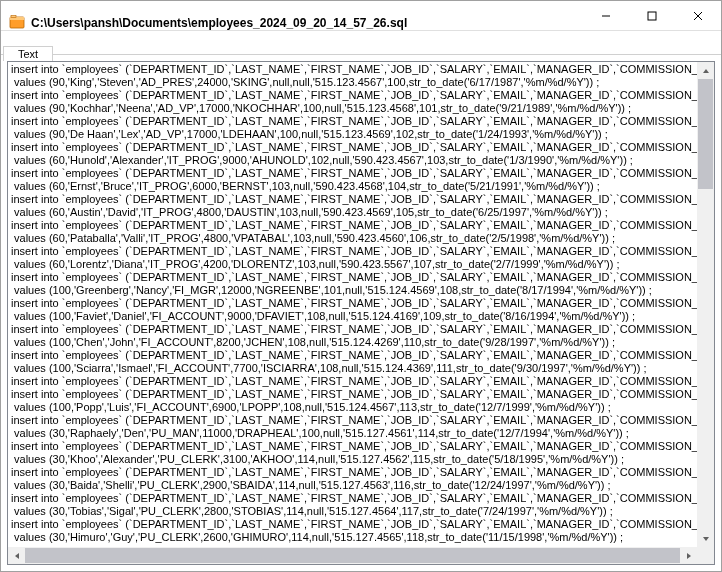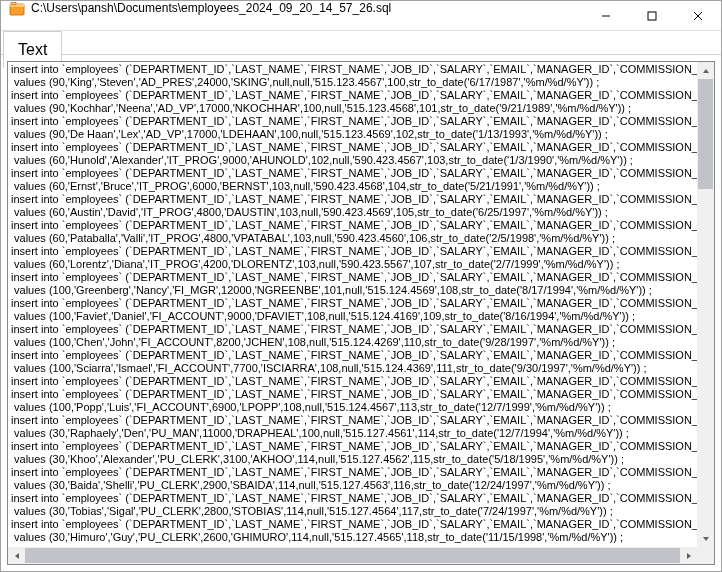--- a/index.html
+++ b/index.html
@@ -1,24 +1,24 @@
 <!DOCTYPE html>
 <html><head>
 <meta charset="utf-8">
 <style>
   * { margin: 0; padding: 0; box-sizing: border-box; }
   body { font-family: "Segoe UI", Tahoma, sans-serif; background: #fff; overflow: hidden; }
   .window { width: 722px; height: 572px; border: 1px solid #a0a0a0; display: flex; flex-direction: column; background: #fff; }
-  .titlebar { height: 30px; background: #fff; display: flex; align-items: flex-start; border-bottom: 1px solid #e0e0e0; }
+  .titlebar { height: 30px; background: #fff; display: flex; align-items: flex-end; border-bottom: 1px solid #e0e0e0; font-weight: bold; }
   .titlebar-icon { width: 16px; height: 16px; margin: 0 6px 0 8px; }
   .titlebar-title { flex: 1; font-size: 12px; color: #000; white-space: nowrap; overflow: hidden; }
   .titlebar-btns { display: flex; height: 100%; }
   .tb-btn { width: 46px; height: 100%; display: flex; align-items: center; justify-content: center; font-size: 10px; cursor: pointer; font-family: "Segoe UI", sans-serif; }
   .tabstrip { height: 24px; display: flex; border-bottom: 1px solid #d0d0d0; padding-left: 2px; align-items: flex-end; }
-  .tab { padding: 9px 14px; font-size: 16px; border: 1px solid #d0d0d0; border-bottom: none; background: #fff; position: relative; top: 14px; cursor: pointer; }
+  .tab { padding: 1px 14px; font-size: 11px; border: 1px solid #d0d0d0; border-bottom: none; background: #fff; position: relative; top: 7px; cursor: pointer; }
   .content-area { flex: 1; position: relative; overflow: hidden; }
   .textpane { position: absolute; top: 6px; left: 6px; right: 6px; bottom: 6px; border: 1px solid #828790; background: #fff; overflow: hidden; }
   .textinner { position: absolute; top: 0; left: 0; right: 17px; bottom: 17px; overflow: hidden; padding: 1px 3px; font-family: Tahoma, "Segoe UI", sans-serif; font-size: 11px; line-height: 13px; color: #000; white-space: nowrap; }
   .vscroll { position: absolute; top: 0; right: 0; width: 17px; bottom: 17px; background: #f0f0f0; }
   .vscroll-thumb { position: absolute; top: 17px; left: 1px; right: 1px; height: 110px; background: #c2c3c9; border-radius: 0; }
   .vscroll-btn { position: absolute; left: 0; right: 0; height: 17px; background: #f0f0f0; display: flex; align-items: center; justify-content: center; font-size: 8px; color: #606060; cursor: pointer; }
   .vscroll-btn.top { top: 0; }
   .vscroll-btn.bot { bottom: 0; }
   .hscroll { position: absolute; left: 0; right: 17px; bottom: 0; height: 17px; background: #f0f0f0; }
   .hscroll-btn { position: absolute; top: 0; bottom: 0; width: 17px; background: #f0f0f0; display: flex; align-items: center; justify-content: center; font-size: 8px; color: #606060; cursor: pointer; }
@@ -66,21 +66,21 @@
   </div>
 
   <div class="content-area">
     <div class="textpane">
       <div class="textinner" id="sql-text">
           <div class="sql-line">insert into `employees` (`DEPARTMENT_ID`,`LAST_NAME`,`FIRST_NAME`,`JOB_ID`,`SALARY`,`EMAIL`,`MANAGER_ID`,`COMMISSION_P</div>
           <div class="sql-line"> values (90,'King','Steven','AD_PRES',24000,'SKING',null,null,'515.123.4567',100,str_to_date('6/17/1987','%m/%d/%Y')) ;</div>
           <div class="sql-line">insert into `employees` (`DEPARTMENT_ID`,`LAST_NAME`,`FIRST_NAME`,`JOB_ID`,`SALARY`,`EMAIL`,`MANAGER_ID`,`COMMISSION_P</div>
           <div class="sql-line"> values (90,'Kochhar','Neena','AD_VP',17000,'NKOCHHAR',100,null,'515.123.4568',101,str_to_date('9/21/1989','%m/%d/%Y')) ;</div>
           <div class="sql-line">insert into `employees` (`DEPARTMENT_ID`,`LAST_NAME`,`FIRST_NAME`,`JOB_ID`,`SALARY`,`EMAIL`,`MANAGER_ID`,`COMMISSION_P</div>
-          <div class="sql-line"> values (90,'De Haan','Lex','AD_VP',17000,'LDEHAAN',100,null,'515.123.4569',102,str_to_date('1/13/1993','%m/%d/%Y')) ;</div>
+          <div class="sql-line"> values (90,'De Haan','Lex','AD_VP',17000,'LDEHAAN',100,null,'515.123.4569',102,str_to_date('1/24/1993','%m/%d/%Y')) ;</div>
           <div class="sql-line">insert into `employees` (`DEPARTMENT_ID`,`LAST_NAME`,`FIRST_NAME`,`JOB_ID`,`SALARY`,`EMAIL`,`MANAGER_ID`,`COMMISSION_P</div>
           <div class="sql-line"> values (60,'Hunold','Alexander','IT_PROG',9000,'AHUNOLD',102,null,'590.423.4567',103,str_to_date('1/3/1990','%m/%d/%Y')) ;</div>
           <div class="sql-line">insert into `employees` (`DEPARTMENT_ID`,`LAST_NAME`,`FIRST_NAME`,`JOB_ID`,`SALARY`,`EMAIL`,`MANAGER_ID`,`COMMISSION_P</div>
           <div class="sql-line"> values (60,'Ernst','Bruce','IT_PROG',6000,'BERNST',103,null,'590.423.4568',104,str_to_date('5/21/1991','%m/%d/%Y')) ;</div>
           <div class="sql-line">insert into `employees` (`DEPARTMENT_ID`,`LAST_NAME`,`FIRST_NAME`,`JOB_ID`,`SALARY`,`EMAIL`,`MANAGER_ID`,`COMMISSION_P</div>
           <div class="sql-line"> values (60,'Austin','David','IT_PROG',4800,'DAUSTIN',103,null,'590.423.4569',105,str_to_date('6/25/1997','%m/%d/%Y')) ;</div>
           <div class="sql-line">insert into `employees` (`DEPARTMENT_ID`,`LAST_NAME`,`FIRST_NAME`,`JOB_ID`,`SALARY`,`EMAIL`,`MANAGER_ID`,`COMMISSION_P</div>
           <div class="sql-line"> values (60,'Pataballa','Valli','IT_PROG',4800,'VPATABAL',103,null,'590.423.4560',106,str_to_date('2/5/1998','%m/%d/%Y')) ;</div>
           <div class="sql-line">insert into `employees` (`DEPARTMENT_ID`,`LAST_NAME`,`FIRST_NAME`,`JOB_ID`,`SALARY`,`EMAIL`,`MANAGER_ID`,`COMMISSION_P</div>
           <div class="sql-line"> values (60,'Lorentz','Diana','IT_PROG',4200,'DLORENTZ',103,null,'590.423.5567',107,str_to_date('2/7/1999','%m/%d/%Y')) ;</div>

